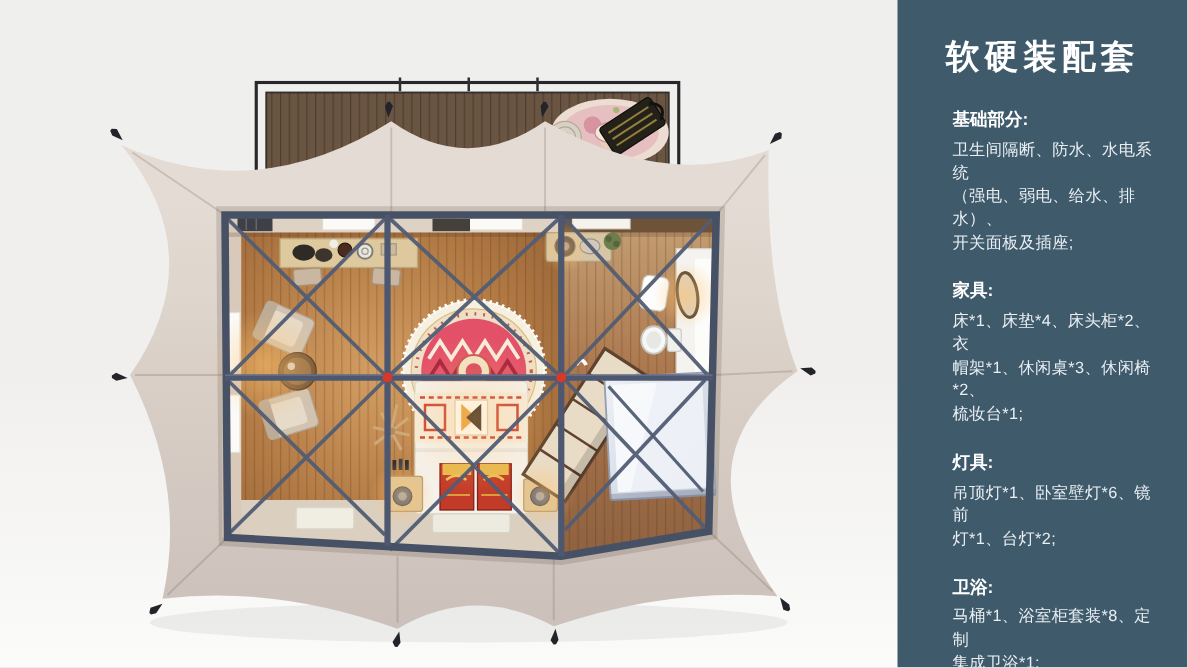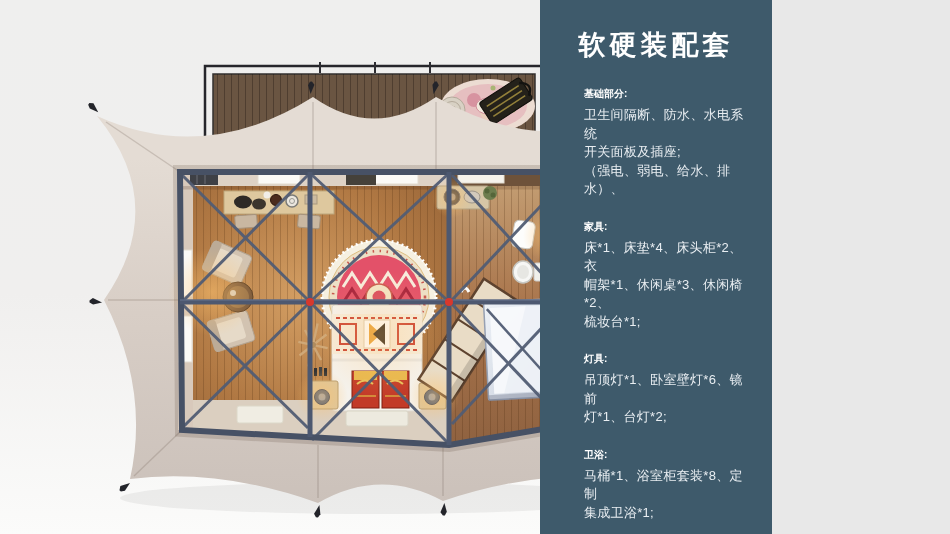--- a/index.html
+++ b/index.html
@@ -1,35 +1,35 @@
 <!DOCTYPE html>
 <html><head>
 <meta charset="utf-8">
 <style>
   html,body{margin:0;padding:0;background:#e8e8e8;}
   *{box-sizing:border-box;}
   .stage{
-    position:relative;width:772px;height:534px;overflow:hidden;
+    position:relative;width:950px;height:534px;overflow:hidden;
     background:linear-gradient(180deg,#efefee 0%,#f0efee 55%,#fbfbfa 100%);
     font-family:"Liberation Sans","DejaVu Sans",sans-serif;
   }
   .scene{position:absolute;left:0;top:0;}
   .sidebar{
     position:absolute;right:0;top:0;width:232px;height:534px;
     background:#3e5a6b;color:#fff;
   }
   .sb-title{
     margin:0;padding-top:31px;
     font-size:27px;font-weight:bold;text-align:center;
     letter-spacing:4px;color:#ffffff;line-height:1.05;
   }
   .sb-sections{margin-top:29px;padding:0 18px 0 44px;}
   .sb-section{margin-bottom:22px;}
   .sb-section h2{
-    margin:0 0 7px 0;font-size:10px;font-weight:bold;color:#ffffff;line-height:1.1;
+    margin:0 0 7px 0;font-size:14px;font-weight:bold;color:#ffffff;line-height:1.1;
   }
   .sb-line{
     font-size:13px;line-height:18.5px;color:#e9eef2;letter-spacing:0.3px;
   }
 </style>
 </head>
 <body>
 
 <div class="stage">
 
@@ -324,22 +324,22 @@
   </svg>
 
   <aside class="sidebar">
     <h1 class="sb-title">软硬装配套</h1>
     <div class="sb-sections">
 
       <section class="sb-section">
         <h2>基础部分:</h2>
         <div class="sb-body">
           <div class="sb-line">卫生间隔断、防水、水电系统</div>
+          <div class="sb-line">（强电、弱电、给水、排水）、</div>
           <div class="sb-line">开关面板及插座;</div>
-          <div class="sb-line">（强电、弱电、给水、排水）、</div>
         </div>
       </section>
 
       <section class="sb-section">
         <h2>家具:</h2>
         <div class="sb-body">
           <div class="sb-line">床*1、床垫*4、床头柜*2、衣</div>
           <div class="sb-line">帽架*1、休闲桌*3、休闲椅*2、</div>
           <div class="sb-line">梳妆台*1;</div>
         </div>

